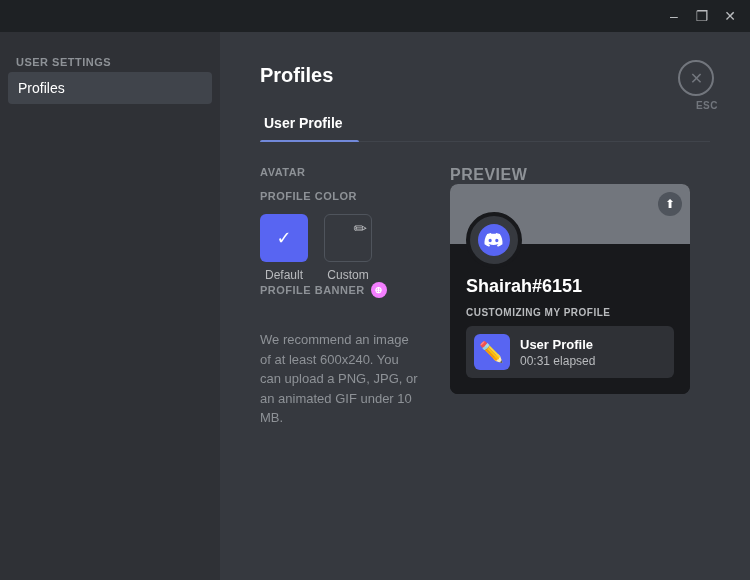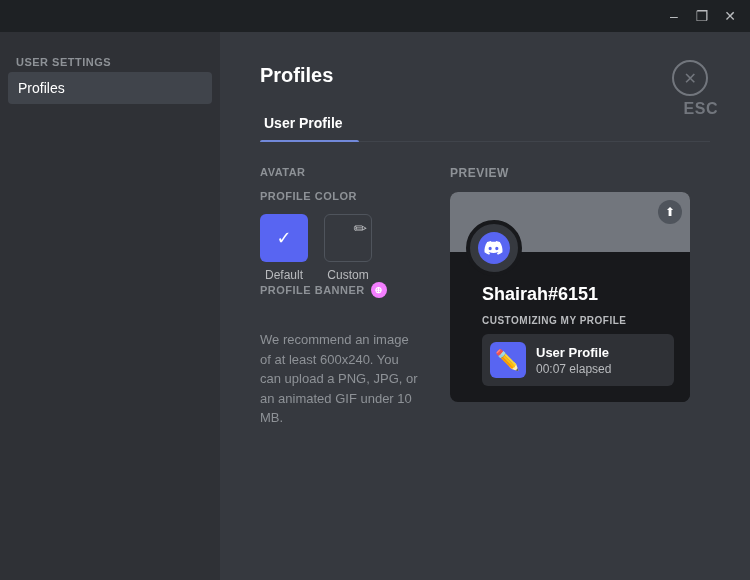--- a/index.html
+++ b/index.html
@@ -97,21 +97,21 @@
       height: 36px;
       border: 2px solid #72767d;
       border-radius: 50%;
       display: flex;
       align-items: center;
       justify-content: center;
       color: #72767d;
       font-size: 16px;
     }
     .esc-label {
-      font-size: 16px;
+      font-size: 10px;
       color: #72767d;
       font-weight: 600;
       letter-spacing: 0.5px;
       padding-left: 21px;
     }
 
     
     .page-title {
       font-size: 20px;
       font-weight: 700;
@@ -254,26 +254,25 @@
     }
     .banner-hint {
       font-size: 13px;
       color: #8e9297;
       line-height: 1.5;
       margin-top: 32px;
     }
 
     
     .preview-label {
-      font-size: 12px;
+      font-size: 16px;
       font-weight: 700;
       color: #8e9297;
       text-transform: uppercase;
       letter-spacing: 0.5px;
-      margin-bottom: 12px;
     }
     .preview-card {
       border-radius: 8px;
       overflow: hidden;
       background: #18191c;
       width: 240px;
     }
     .preview-banner {
       height: 60px;
       background: #72767d;
@@ -311,21 +310,20 @@
       display: flex;
       align-items: center;
       justify-content: center;
       cursor: pointer;
       font-size: 11px;
       color: #fff;
     }
     .preview-body {
       padding: 32px 16px 16px 16px;
       background: #18191c;
-      margin-left: 16px;
     }
     .preview-username {
       font-size: 18px;
       font-weight: 700;
       color: #fff;
       margin-bottom: 10px;
     }
     .preview-activity-label {
       font-size: 10px;
       font-weight: 700;
@@ -456,21 +454,21 @@
               <span style="font-size:12px;">⬆</span>
             </div>
           </div>
           <div class="preview-body">
             <div class="preview-username">Shairah#6151</div>
             <div class="preview-activity-label">CUSTOMIZING MY PROFILE</div>
             <div class="preview-activity">
               <div class="activity-icon">✏️</div>
               <div class="activity-info">
                 <span class="activity-title">User Profile</span>
-                <span class="activity-elapsed">00:07 elapsed</span>
+                <span class="activity-elapsed">00:31 elapsed</span>
               </div>
             </div>
           </div>
         </div>
       </div>
 
     </div>
 
   </div>
 </div>

